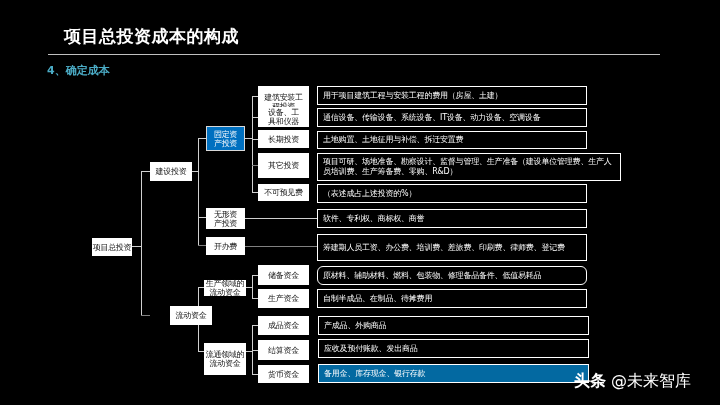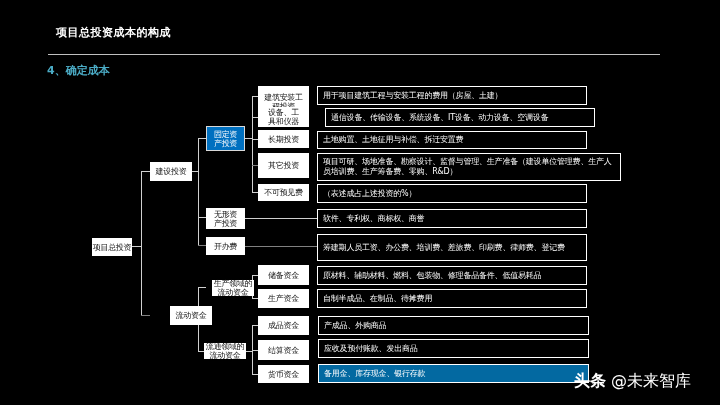--- a/index.html
+++ b/index.html
@@ -1,18 +1,18 @@
 <!DOCTYPE html>
 <html><head>
 <meta charset="utf-8">
 <style>
   * { margin: 0; padding: 0; box-sizing: border-box; }
   html, body { width: 720px; height: 405px; background: #000; overflow: hidden; }
   body { position: relative; font-family: "DejaVu Sans", "Liberation Sans", sans-serif; color: #fff; }
-  .title { position: absolute; left: 56px; top: 25px; font-size: 11px; font-weight: bold; color: #fff; letter-spacing: 0.5px; }
+  .title { position: absolute; left: 64px; top: 25px; font-size: 17px; font-weight: bold; color: #fff; letter-spacing: 0.5px; }
   .rule { position: absolute; left: 48px; top: 54px; width: 612px; height: 1px; background: #bfbfbf; }
   .subtitle { position: absolute; left: 47px; top: 63px; font-size: 11px; font-weight: bold; color: #4bacc6; }
   .node { position: absolute; background: #fff; color: #111; font-size: 8px; line-height: 9px; display: flex; align-items: center; justify-content: center; text-align: center; letter-spacing: -0.3px; }
   .node.hl { background: #0070c0; color: #fff; border: 1px solid #d9d9d9; }
   .desc { position: absolute; background: #000; border: 1px solid #fff; color: #fff; font-size: 8px; line-height: 10px; padding: 0 5px; display: flex; align-items: center; letter-spacing: -0.2px; }
   .desc.hl { background: #0369a1; border-color: #fff; color: #fff; text-align: right; }
   .ln { position: absolute; background: #d0d0d0; }
   .ln.dim { background: #808080; }
   .watermark { position: absolute; left: 574px; top: 371px; font-size: 16px; color: #fff; white-space: nowrap; }
   .watermark b { font-weight: bold; }
@@ -63,40 +63,40 @@
 <div class="ln" style="left:252px;top:374px;width:6px;height:1px;"></div>
 
 <div class="node" style="left:92px;top:238px;width:40px;height:18px;">项目总投资</div>
 
 <div class="node" style="left:150px;top:162px;width:42px;height:19px;">建设投资</div>
 <div class="node" style="left:150px;top:306px;width:42px;height:19px;margin-left:20px;">流动资金</div>
 
 <div class="node hl" style="left:206px;top:126px;width:39px;height:25px;padding:0 6px;">固定资产投资</div>
 <div class="node" style="left:206px;top:208px;width:39px;height:21px;padding:0 5px;">无形资产投资</div>
 <div class="node" style="left:206px;top:237px;width:39px;height:18px;">开办费</div>
-<div class="node" style="left:204px;top:280px;width:42px;height:16px;padding:0 1px;margin-left:8px;">生产领域的流动资金</div>
-<div class="node" style="left:204px;top:343px;width:42px;height:16px;padding:8px 1px;">流通领域的流动资金</div>
+<div class="node" style="left:204px;top:280px;width:42px;height:16px;padding:0 1px;">生产领域的流动资金</div>
+<div class="node" style="left:204px;top:343px;width:42px;height:16px;padding:16px 1px;">流通领域的流动资金</div>
 
 <div class="node" style="left:258px;top:86px;width:51px;height:31px;padding:0 4px;">建筑安装工程投资</div>
 <div class="node" style="left:258px;top:107px;width:51px;height:20px;padding:0 7px;">设备、工具和仪器</div>
 <div class="node" style="left:258px;top:130px;width:51px;height:18px;">长期投资</div>
 <div class="node" style="left:258px;top:153px;width:51px;height:25px;">其它投资</div>
 <div class="node" style="left:258px;top:184px;width:51px;height:17px;">不可预见费</div>
 <div class="node" style="left:258px;top:265px;width:51px;height:20px;">储备资金</div>
 <div class="node" style="left:258px;top:289px;width:51px;height:19px;">生产资金</div>
 <div class="node" style="left:258px;top:316px;width:51px;height:19px;">成品资金</div>
 <div class="node" style="left:258px;top:340px;width:51px;height:20px;">结算资金</div>
 <div class="node" style="left:258px;top:365px;width:51px;height:18px;">货币资金</div>
 
 <div class="desc" style="left:317px;top:86px;width:270px;height:19px;">用于项目建筑工程与安装工程的费用（房屋、土建）</div>
-<div class="desc" style="left:325px;top:108px;width:270px;height:19px;">通信设备、传输设备、系统设备、IT设备、动力设备、空调设备</div>
+<div class="desc" style="left:317px;top:108px;width:270px;height:19px;">通信设备、传输设备、系统设备、IT设备、动力设备、空调设备</div>
 <div class="desc" style="left:317px;top:131px;width:270px;height:18px;">土地购置、土地征用与补偿、拆迁安置费</div>
 <div class="desc" style="left:317px;top:153px;width:304px;height:28px;">项目可研、场地准备、勘察设计、监督与管理、生产准备（建设单位管理费、生产人员培训费、生产筹备费、零购、R&amp;D）</div>
 <div class="desc" style="left:317px;top:184px;width:270px;height:19px;">（表述成占上述投资的%）</div>
 <div class="desc" style="left:317px;top:209px;width:270px;height:19px;">软件、专利权、商标权、商誉</div>
 <div class="desc" style="left:317px;top:234px;width:270px;height:27px;">筹建期人员工资、办公费、培训费、差旅费、印刷费、律师费、登记费</div>
-<div class="desc" style="left:317px;top:266px;width:270px;height:19px;">原材料、辅助材料、燃料、包装物、修理备品备件、低值易耗品</div>
+<div class="desc" style="left:317px;top:266px;width:270px;height:19px;border-radius:6px;">原材料、辅助材料、燃料、包装物、修理备品备件、低值易耗品</div>
 <div class="desc" style="left:317px;top:289px;width:270px;height:19px;">自制半成品、在制品、待摊费用</div>
 <div class="desc" style="left:318px;top:316px;width:271px;height:19px;">产成品、外购商品</div>
 <div class="desc" style="left:318px;top:339px;width:271px;height:19px;">应收及预付账款、发出商品</div>
 <div class="desc hl" style="left:318px;top:364px;width:271px;height:19px;">备用金、库存现金、银行存款</div>
 
 <div class="watermark"><b>头条</b> <span>@未来智库</span></div>
 
 </body></html>

